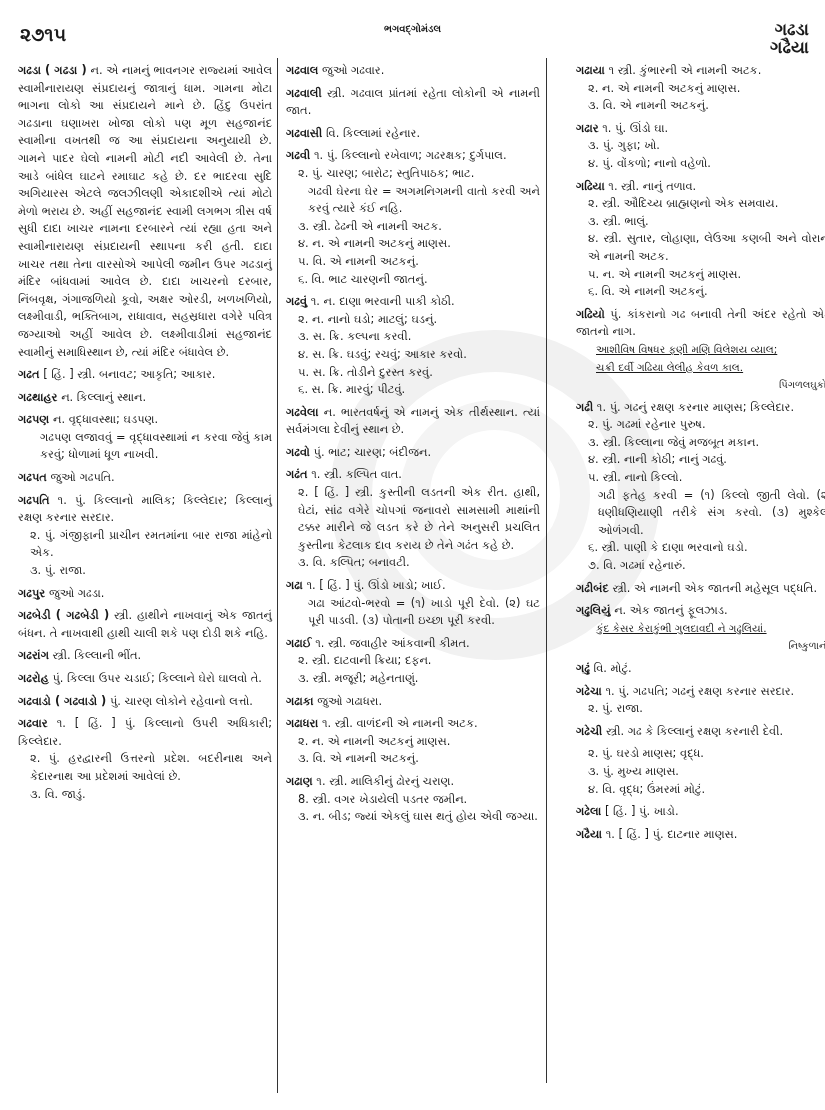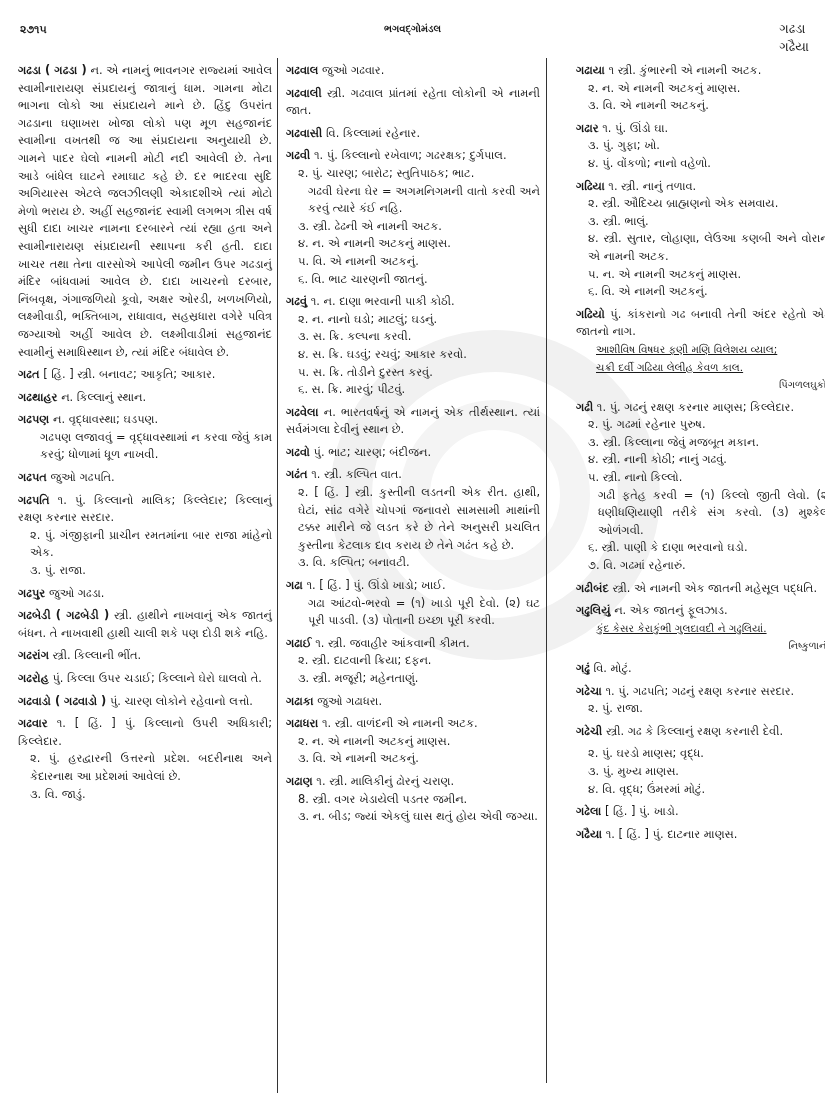--- a/index.html
+++ b/index.html
@@ -3,23 +3,23 @@
 <meta charset="utf-8">
 <style>
   html, body { margin: 0; padding: 0; background: #ffffff; }
   body { width: 825px; height: 1110px; overflow: hidden; position: relative;
          font-family: "DejaVu Sans", sans-serif; color: #1a1a1a; }
   .watermark { position: absolute; left: 330px; top: 330px; width: 330px; height: 330px;
                border-radius: 50%; border: 42px solid #f1f1f1; box-sizing: border-box; pointer-events: none; }
   .watermark2 { position: absolute; left: 400px; top: 400px; width: 190px; height: 190px;
                border-radius: 50%; border: 30px solid #f4f4f4; box-sizing: border-box; pointer-events: none; }
   .header { position: absolute; top: 0; left: 0; width: 825px; height: 52px; }
-  .page-num { position: absolute; left: 20px; top: 23px; font-size: 11px; font-weight: bold; }
+  .page-num { position: absolute; left: 20px; top: 23px; font-size: 19px; font-weight: bold; }
   .book-title { position: absolute; left: 0; width: 825px; top: 23px; text-align: center; font-size: 10px; font-weight: bold; }
-  .guide { position: absolute; right: 16px; top: 20px; font-size: 13px; font-weight: normal; line-height: 18px; }
+  .guide { position: absolute; right: 16px; top: 20px; text-align: right; font-size: 17px; font-weight: bold; line-height: 18px; }
   .col { position: absolute; top: 62px; font-size: 11.4px; line-height: 17.6px; }
   .c1 { left: 18px; width: 254px; }
   .c2 { left: 286px; width: 254px; }
   .c3 { left: 576px; width: 256px; }
   .rule { position: absolute; top: 58px; width: 1px; background: #333; }
   .r1 { left: 277px; height: 1035px; }
   .r2 { left: 546px; height: 1025px; }
   .entry { margin-bottom: 5px; }
   .p { text-align: justify; }
   .hw { font-weight: bold; }

